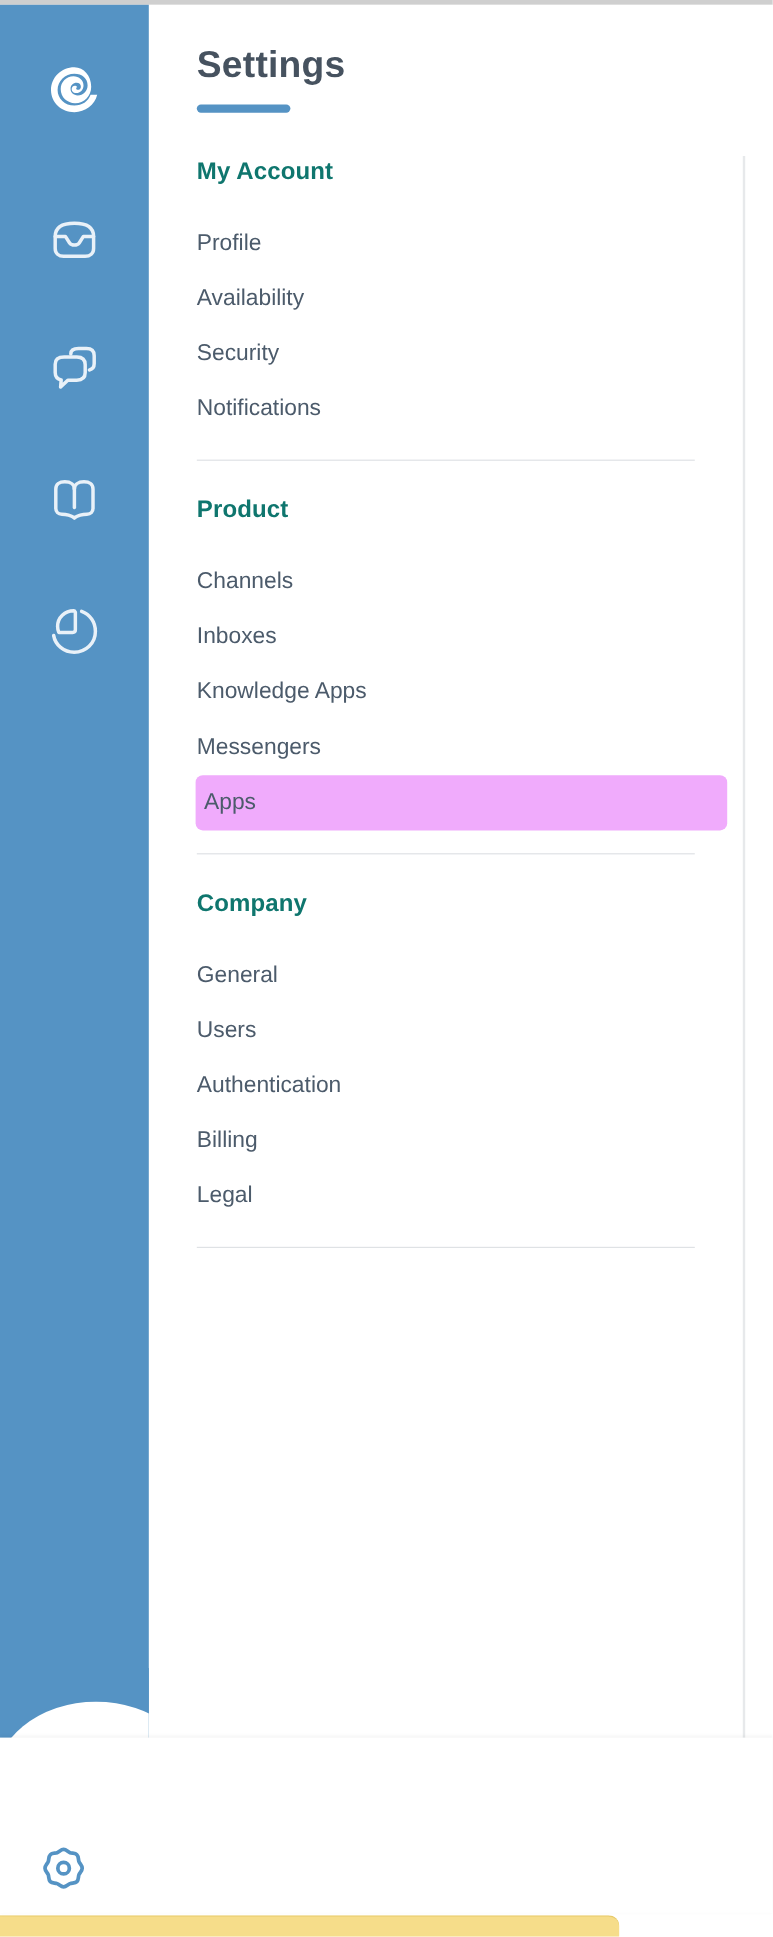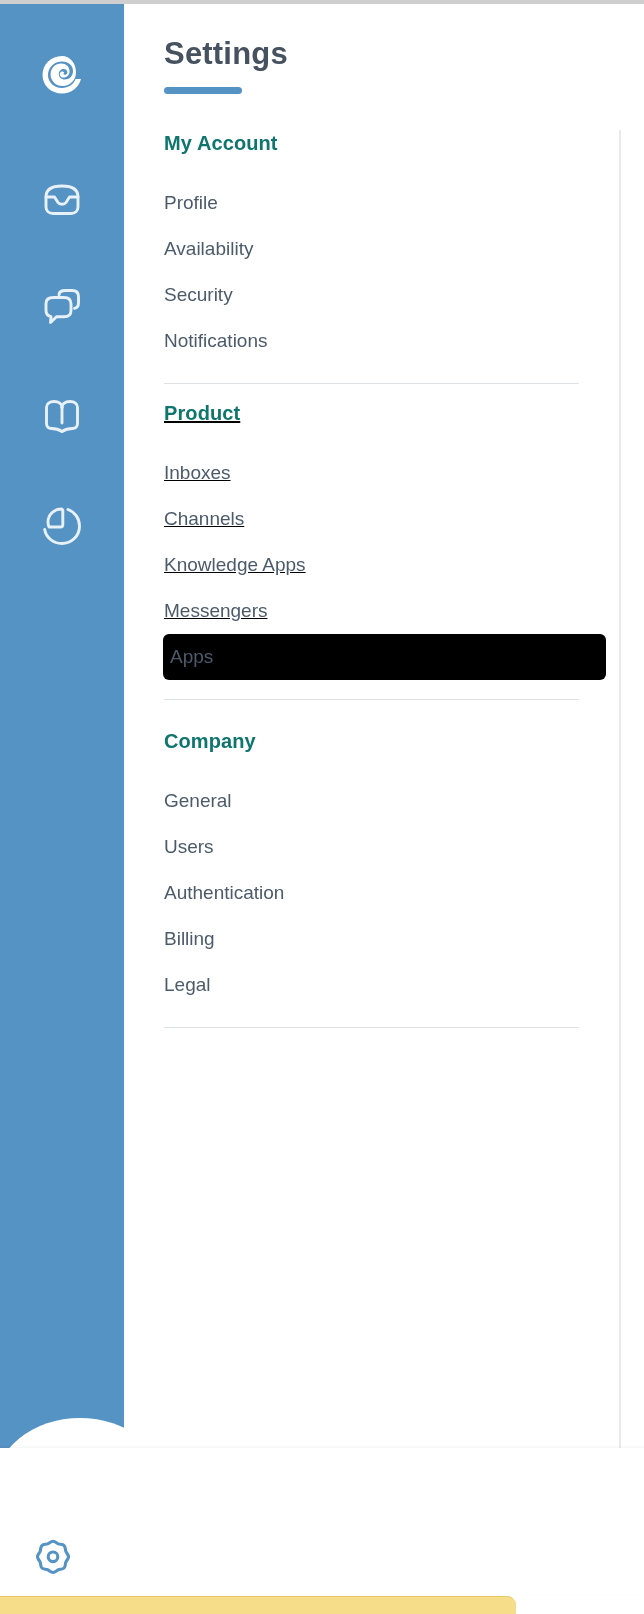--- a/index.html
+++ b/index.html
@@ -95,21 +95,21 @@
   .nav-item{
     font-size:19px; color:#4c5b6b; font-weight:400;
     height:46px; line-height:46px;
     padding-left:1px;
     border-radius:6px;
     cursor:pointer;
     width:443px;
     margin-left:-1px;
   }
   .nav-item.active{
-    background:#000000;
+    background:#f0abfc;
     padding-left:7px;
   }
   .divider{
     width:415px; height:1px; background:#dfe2e5;
     margin:19px 0 0 0;
   }
 </style>
 </head>
 <body>
 
@@ -192,25 +192,25 @@
     <ul class="nav-list" style="margin-top:25px;">
       <li class="nav-item">Profile</li>
       <li class="nav-item">Availability</li>
       <li class="nav-item">Security</li>
       <li class="nav-item">Notifications</li>
     </ul>
   </section>
 
   <div class="divider"></div>
 
-  <section class="section" style="margin-top:18px;text-decoration:underline;">
+  <section class="section" style="margin-top:30px;">
     <h2 class="section-heading">Product</h2>
     <ul class="nav-list" style="margin-top:25px;">
+      <li class="nav-item">Channels</li>
       <li class="nav-item">Inboxes</li>
-      <li class="nav-item">Channels</li>
       <li class="nav-item">Knowledge Apps</li>
       <li class="nav-item">Messengers</li>
       <li class="nav-item active">Apps</li>
     </ul>
   </section>
 
   <div class="divider"></div>
 
   <section class="section" style="margin-top:30px;">
     <h2 class="section-heading">Company</h2>

